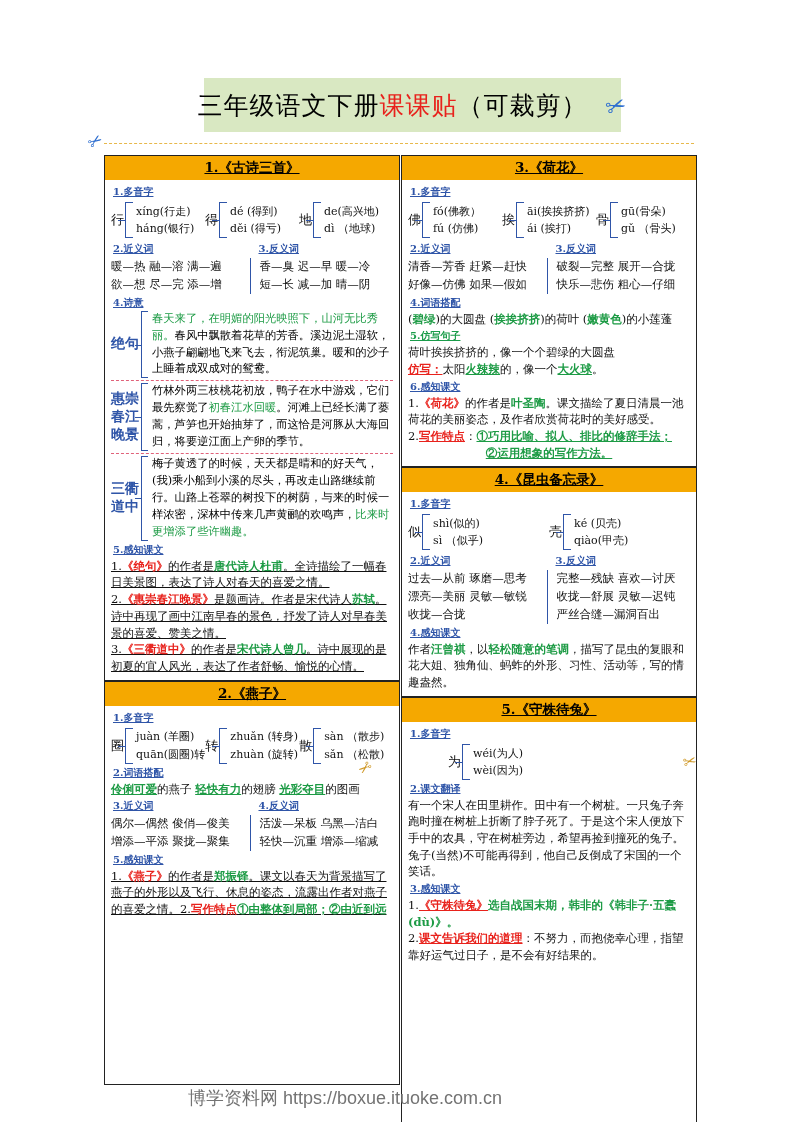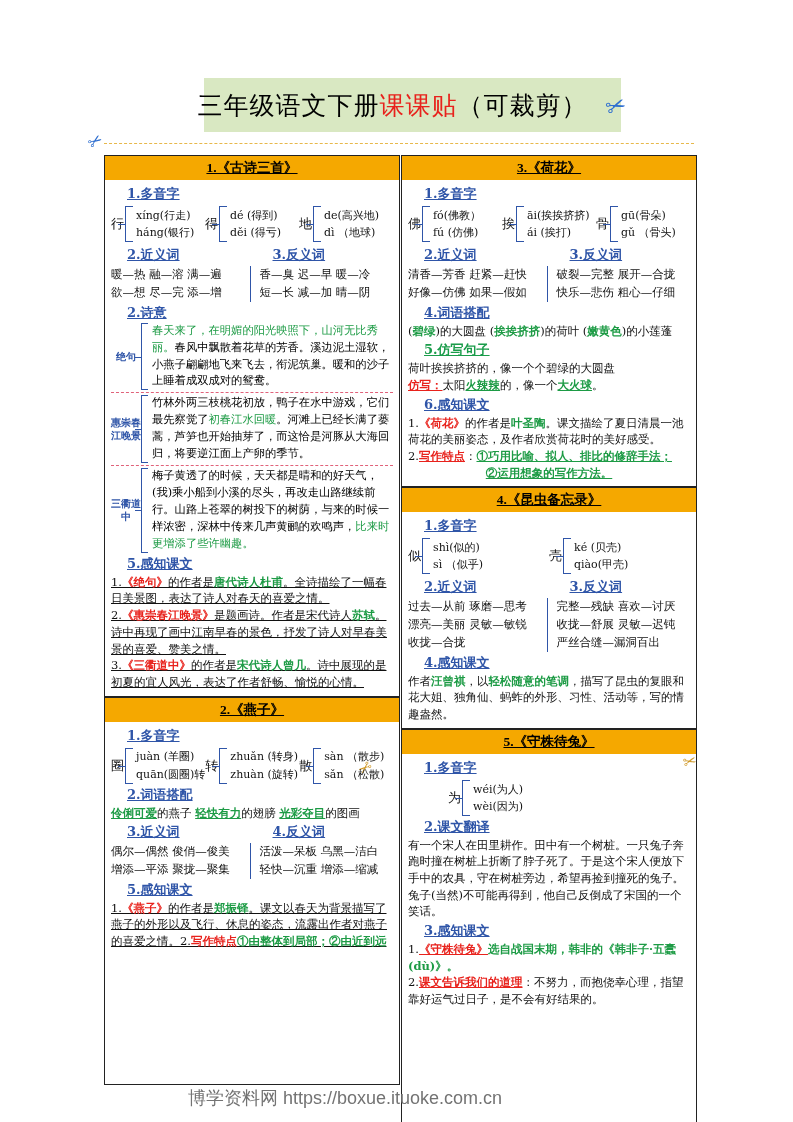--- a/index.html
+++ b/index.html
@@ -41,29 +41,29 @@
   }
 
   
   .col{position:absolute;top:155px;width:296px;border:1px solid #222;box-sizing:border-box;}
   .col-left{left:104px;height:930px;}
   .col-right{left:401px;height:1082px;}
 
   
   .lesson-bar{
     background:#f5a800;text-align:center;font-weight:bold;font-size:13.5px;
-    padding:3px 0 3px 0;color:#000;font-family:Liberation Serif, serif;
+    padding:3px 0 3px 0;color:#000;
   }
   .lesson-bar span{ text-decoration:underline; }
 
   .body-box{padding:3px 6px 2px 6px;}
 
   .sec-head{
-    color:#2f55a8;font-size:13px;font-weight:bold;text-decoration:underline;
-    margin:2px 0 1px 16px;
+    color:#2f55a8;font-size:10px;font-weight:bold;text-decoration:underline;
+    margin:2px 0 1px 2px;
   }
   .sec-head.green{color:#1a9c4a;}
 
   .txt{font-size:11.5px;color:#111;line-height:1.45;}
   .u{text-decoration:underline;}
   .green{color:#1d9b45;}
   .hl-g{color:#1d9b45;font-weight:bold;}
   .hl-r{color:#e8221c;font-weight:bold;}
 
   
@@ -86,22 +86,22 @@
   .two-col .c{flex:1;padding-right:5px;}
   .two-col .c+.c{border-left:1.2px solid #2f55a8;padding-left:9px;padding-right:0;}
   .heads{display:flex;}
   .heads .c{flex:1;}
   .heads .c+.c{padding-left:9px;}
   .wl{font-size:11.5px;line-height:1.55;color:#111;white-space:nowrap;}
 
   
   .poem{display:flex;align-items:center;margin:1px 0;}
   .poem-name{
-    color:#2f55a8;font-size:10px;font-weight:bold;width:30px;
-    text-align:center;line-height:1.3;flex-shrink:0;
+    color:#2f55a8;font-size:14px;font-weight:bold;width:30px;
+    text-align:left;line-height:1.3;flex-shrink:0;font-family:Liberation Mono, monospace;
   }
   .poem-brace{
     width:6px;align-self:stretch;border:1.4px solid #2f55a8;border-right:none;
     margin-right:4px;position:relative;
   }
   .poem-brace:before{
     content:"";position:absolute;left:-7px;top:50%;width:6px;height:0;
     border-top:1.4px solid #2f55a8;
   }
   .poem-text{font-size:11.3px;line-height:1.5;flex:1;}
@@ -176,21 +176,21 @@
           <div class="c">
             <div class="wl">暖—热 融—溶 满—遍</div>
             <div class="wl">欲—想 尽—完 添—增</div>
           </div>
           <div class="c">
             <div class="wl">香—臭 迟—早 暖—冷</div>
             <div class="wl">短—长 减—加 晴—阴</div>
           </div>
         </div>
 
-        <div class="sec-head">2.诗意</div>
+        <div class="sec-head">4.诗意</div>
 
         <div class="poem">
           <div class="poem-name">绝句</div>
           <div class="poem-brace"></div>
           <div class="poem-text"><span class="green">春天来了，在明媚的阳光映照下，山河无比秀丽。</span><span>春风中飘散着花草的芳香。溪边泥土湿软，小燕子翩翩地飞来飞去，衔泥筑巢。暖和的沙子上睡着成双成对的鸳鸯。</span></div>
         </div>
         <div class="poem-sep"></div>
         <div class="poem">
           <div class="poem-name">惠崇春江晚景</div>
           <div class="poem-brace"></div>

